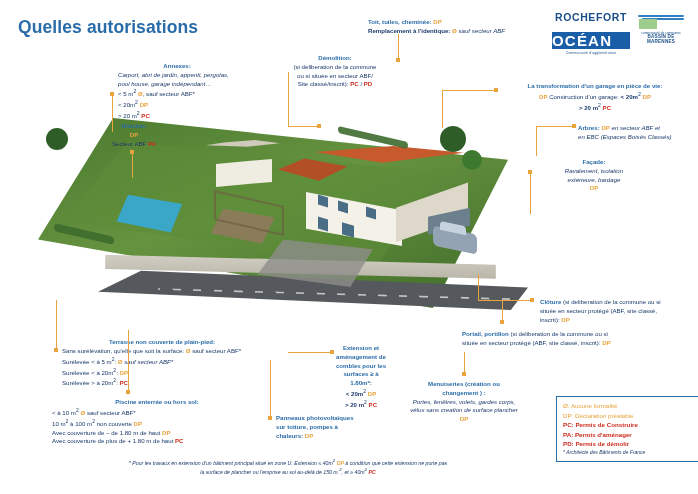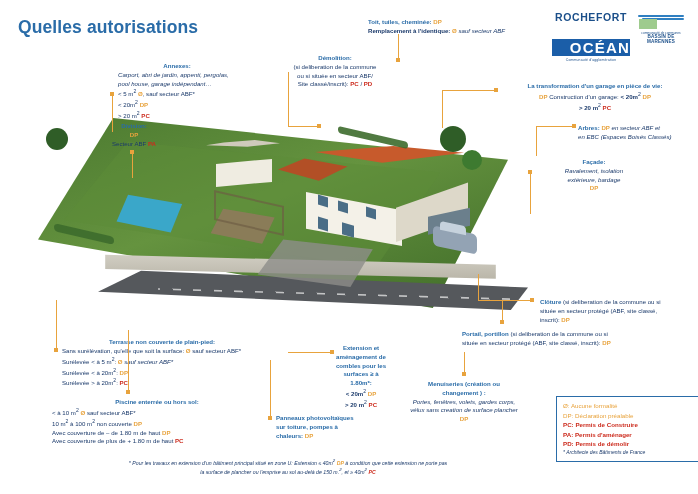--- a/index.html
+++ b/index.html
@@ -10,21 +10,21 @@
   
   .title{position:absolute;left:18px;top:16px;width:300px;font-size:17.5px;
          font-weight:bold;color:#2a6ca8;line-height:1.28;letter-spacing:.1px;}
 
   
   .logo{position:absolute;left:552px;top:12px;width:134px;height:40px;}
   .logo-left{position:absolute;left:0;top:0;width:78px;}
   .logo-rochefort{font-size:10.5px;font-weight:bold;color:#1b4f8a;letter-spacing:.6px;
                   text-align:center;line-height:11px;}
   .logo-ocean{background:#1b5ea8;color:#fff;font-size:15px;font-weight:bold;
-              letter-spacing:1.2px;text-align:right;line-height:17px;margin-top:16px;}
+              letter-spacing:1.2px;text-align:left;line-height:17px;margin-top:9px;}
   .logo-sub{font-size:3.4px;color:#1b4f8a;text-align:center;margin-top:1.5px;letter-spacing:.2px;}
   .logo-right{position:absolute;left:84px;top:2px;width:50px;}
   .logo-wave{height:16px;position:relative;overflow:hidden;}
   .logo-wave i{position:absolute;display:block;height:2px;background:#2f7fc1;border-radius:2px;}
   .logo-sq{width:18px;height:10px;background:#9ecb8e;position:absolute;left:3px;top:5px;}
   .logo-r-sub{font-size:3.2px;color:#1b4f8a;text-align:center;margin-top:1px;line-height:4.4px;}
   .logo-r-sub b{font-size:4.6px;letter-spacing:.2px;}
 
   
   .scene{position:absolute;left:38px;top:118px;width:470px;height:190px;}

